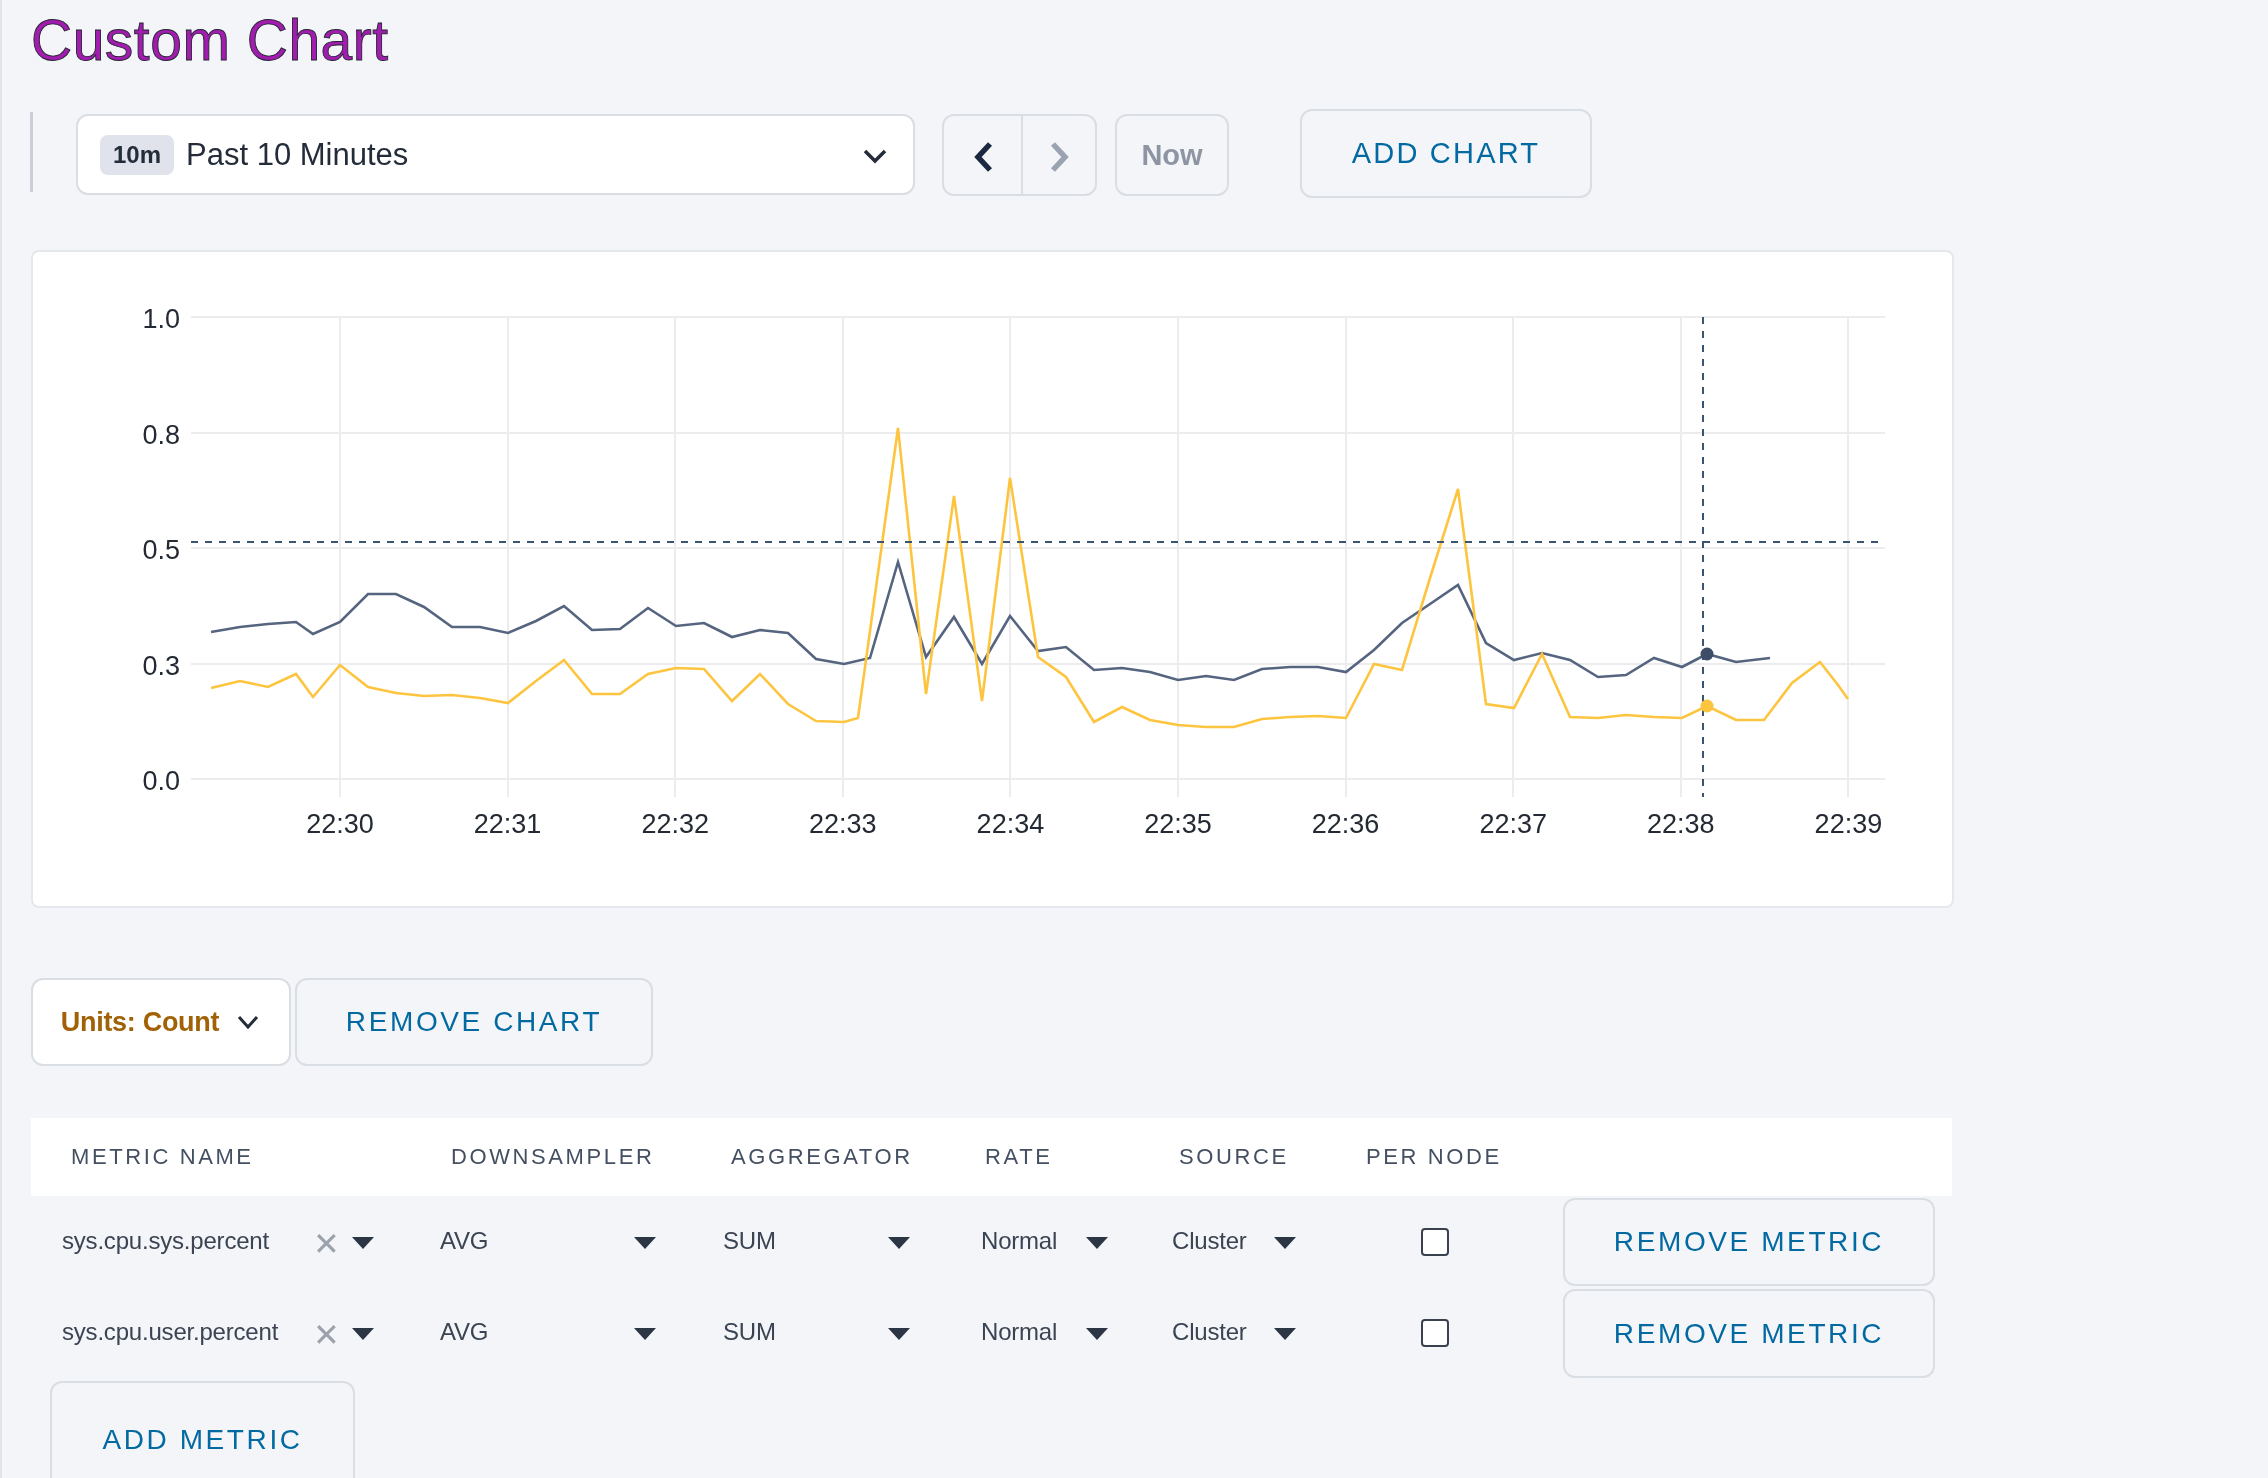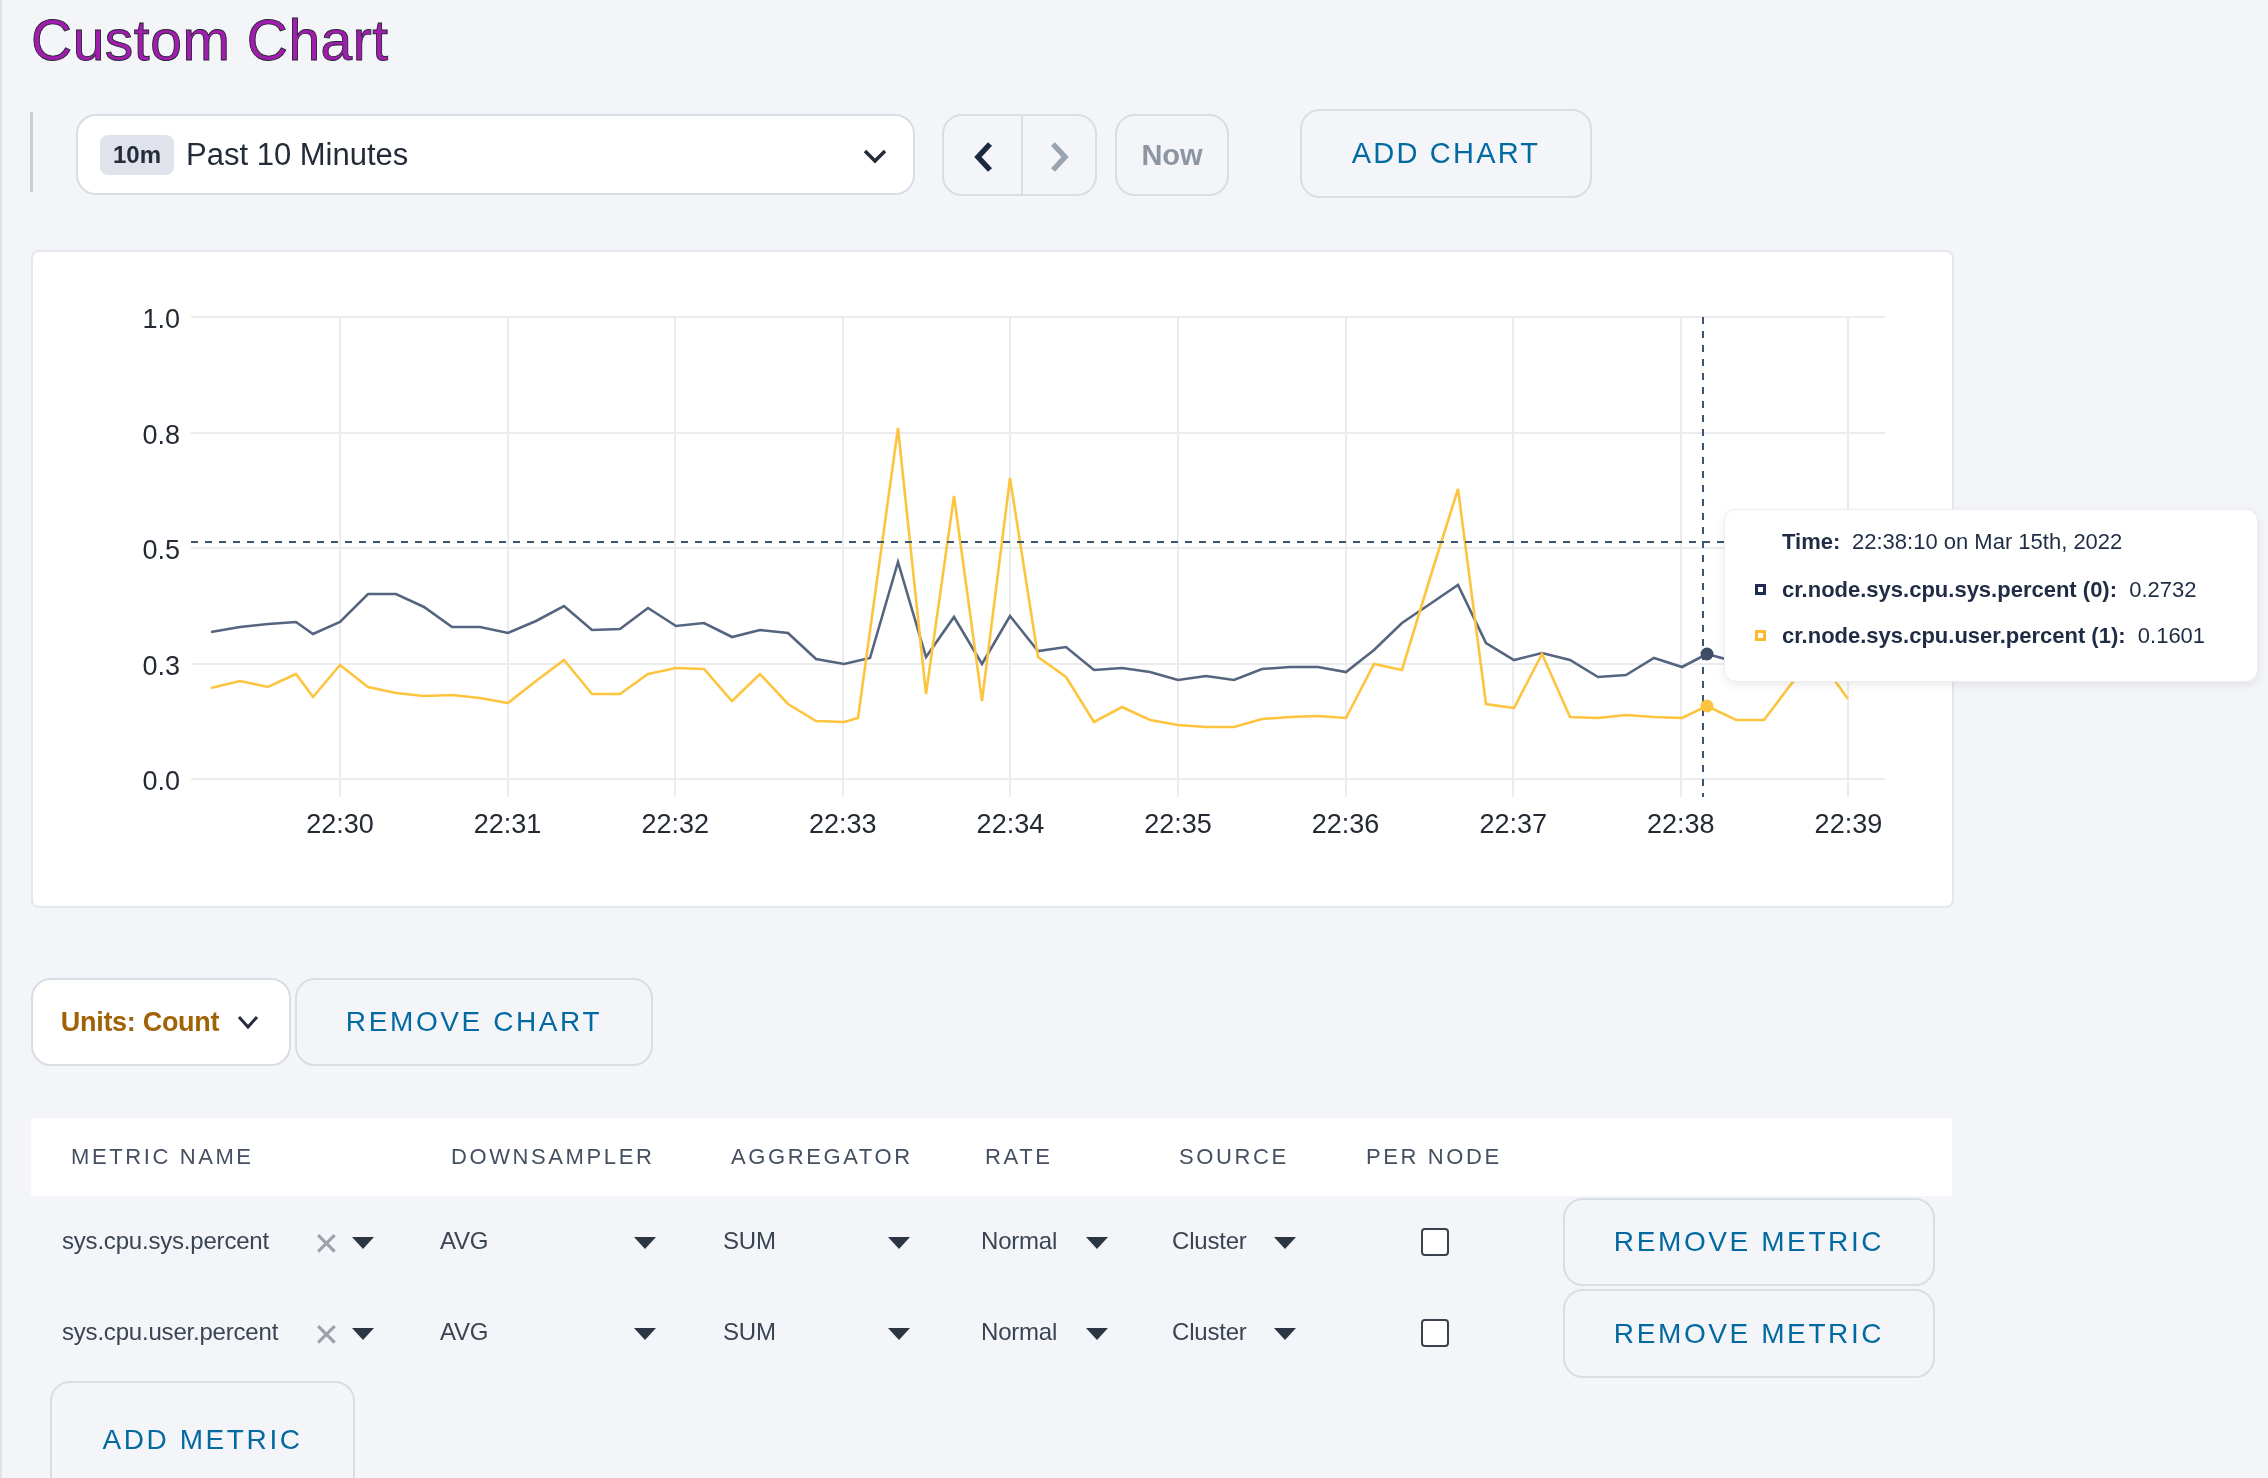--- a/index.html
+++ b/index.html
@@ -1,21 +1,21 @@
 <!DOCTYPE html>
 <html><head>
 <meta charset="utf-8">
 <style>
   * { margin:0; padding:0; box-sizing:border-box; }
   html,body { width:2268px; height:1478px; background:#f4f5f9; overflow:hidden;
     font-family:"Liberation Sans", sans-serif; }
   .page { position:absolute; left:0; top:0; width:2268px; height:1478px; }
   .abs { position:absolute; }
   .btn { position:absolute; background:transparent; border:2px solid #d9dde4;
-    border-radius:20px; display:flex; align-items:center; justify-content:center; }
+    border-radius:12px; display:flex; align-items:center; justify-content:center; }
   .btn.white { background:#fff; }
   .bluetext { color:#0369a1; font-size:28px; letter-spacing:2.6px; font-weight:400; }
   h1 { position:absolute; left:31px; top:7px; font-size:57px; font-weight:400;
     color:#a21caf; letter-spacing:0.5px; -webkit-text-stroke:0.9px #22272f; }
 </style>
 </head>
 <body>
 <div class="page">
   <div class="abs" style="left:0; top:0; width:2px; height:1478px; background:#e0e3ea;"></div>
   <h1>Custom Chart</h1>
@@ -87,28 +87,20 @@
 
     <polyline id="navyline" fill="none" stroke="#55647f" stroke-width="2.6" points="180,382 209,377 237,374 265,372 282,384 309,372 337,344 365,344 393,357 421,377 449,377 477,383 505,371 533,356 561,380 589,379 617,358 645,376 673,373 689,381 701,387 729,380 757,383 785,409 813,414 839,408 867,312 895,407 923,367 951,414 979,366 1007,401 1035,397 1063,420 1091,418 1119,422 1147,430 1175,426 1203,430 1231,419 1259,417 1287,417 1315,422 1343,400 1371,373 1399,354 1427,335 1455,393 1483,410 1511,403 1539,410 1567,427 1595,425 1623,408 1651,417 1676,404 1705,412 1739,408"></polyline>
     <polyline id="yellowline" fill="none" stroke="#fdc53f" stroke-width="2.6" points="180,438 209,431 237,437 265,424 282,447 309,415 337,437 365,443 393,446 421,445 449,448 477,453 505,431 533,410 561,444 589,444 617,424 645,418 673,419 701,451 729,424 757,454 785,471 813,472 827,468 867,178 895,444 923,246 951,451 979,228 1007,407 1035,427 1063,472 1091,457 1119,470 1147,475 1175,477 1203,477 1231,469 1259,467 1287,466 1315,468 1343,414 1371,420 1399,328 1427,239 1455,454 1483,458 1511,404 1539,467 1567,468 1595,465 1623,467 1651,468 1676,456 1705,470 1733,470 1761,433 1789,412 1807,435 1817,449"></polyline>
 
     <line x1="160" y1="292" x2="1854" y2="292" stroke="#3a5572" stroke-width="2" stroke-dasharray="7,7"></line>
     <line x1="1672" y1="67" x2="1672" y2="547" stroke="#3a5572" stroke-width="2" stroke-dasharray="7,7"></line>
     <circle cx="1676" cy="404" r="6.5" fill="#3d4d68"></circle>
     <circle cx="1676" cy="456" r="6.5" fill="#fdc53f"></circle>
   </svg>
 
-  <div class="abs" style="left:1724px; top:509px; width:534px; height:173px; background:#fff; border:1px solid #ededf0; border-radius:12px; box-shadow:0 3px 10px rgba(0,0,0,0.08); font-size:22px; color:#1f2c44; white-space:nowrap;">
-    <div class="abs" style="left:57px; top:19px;"><b>Time:</b></div>
-    <div class="abs" style="left:127px; top:19px;">22:38:10 on Mar 15th, 2022</div>
-    <div class="abs" style="left:30px; top:74px; width:11px; height:11px; border:3px solid #1c2d4f;"></div>
-    <div class="abs" style="left:57px; top:67px;"><b>cr.node.sys.cpu.sys.percent (0):</b>&nbsp;&nbsp;0.2732</div>
-    <div class="abs" style="left:30px; top:120px; width:11px; height:11px; border:3px solid #fdbb2c;"></div>
-    <div class="abs" style="left:57px; top:113px;"><b>cr.node.sys.cpu.user.percent (1):</b>&nbsp;&nbsp;0.1601</div>
-  </div>
 
   <div class="btn white" style="left:31px; top:978px; width:260px; height:88px;">
     <span style="font-size:27px; font-weight:700; color:#a16207; letter-spacing:-0.3px;">Units: Count</span>
     <svg style="margin-left:16px;" width="26" height="20" viewBox="0 0 26 20">
       <polyline points="4,5 13,15 22,5" fill="none" stroke="#242c39" stroke-width="3"></polyline>
     </svg>
   </div>
   <div class="btn" style="left:295px; top:978px; width:358px; height:88px;">
     <span class="bluetext">REMOVE CHART</span>
   </div>

